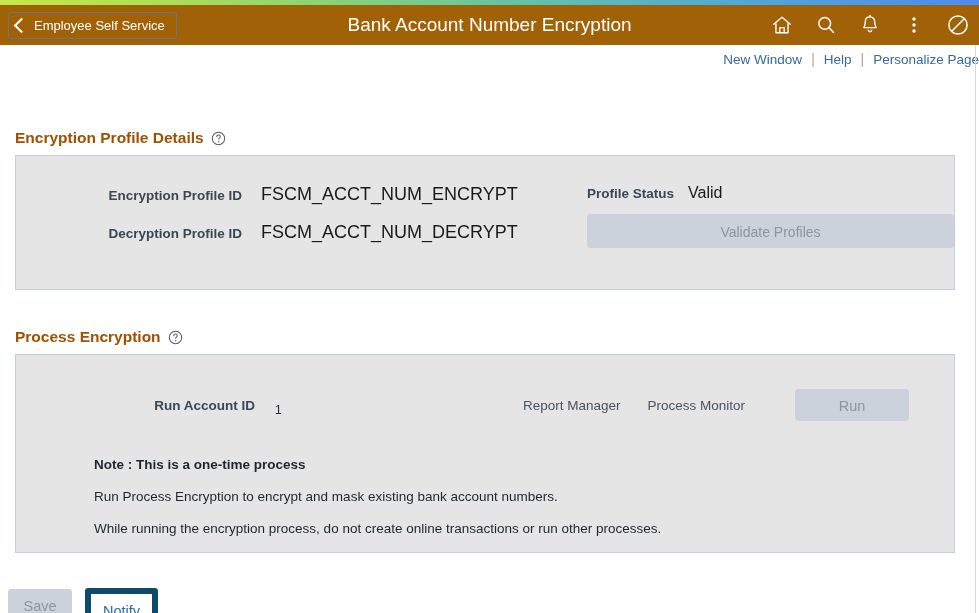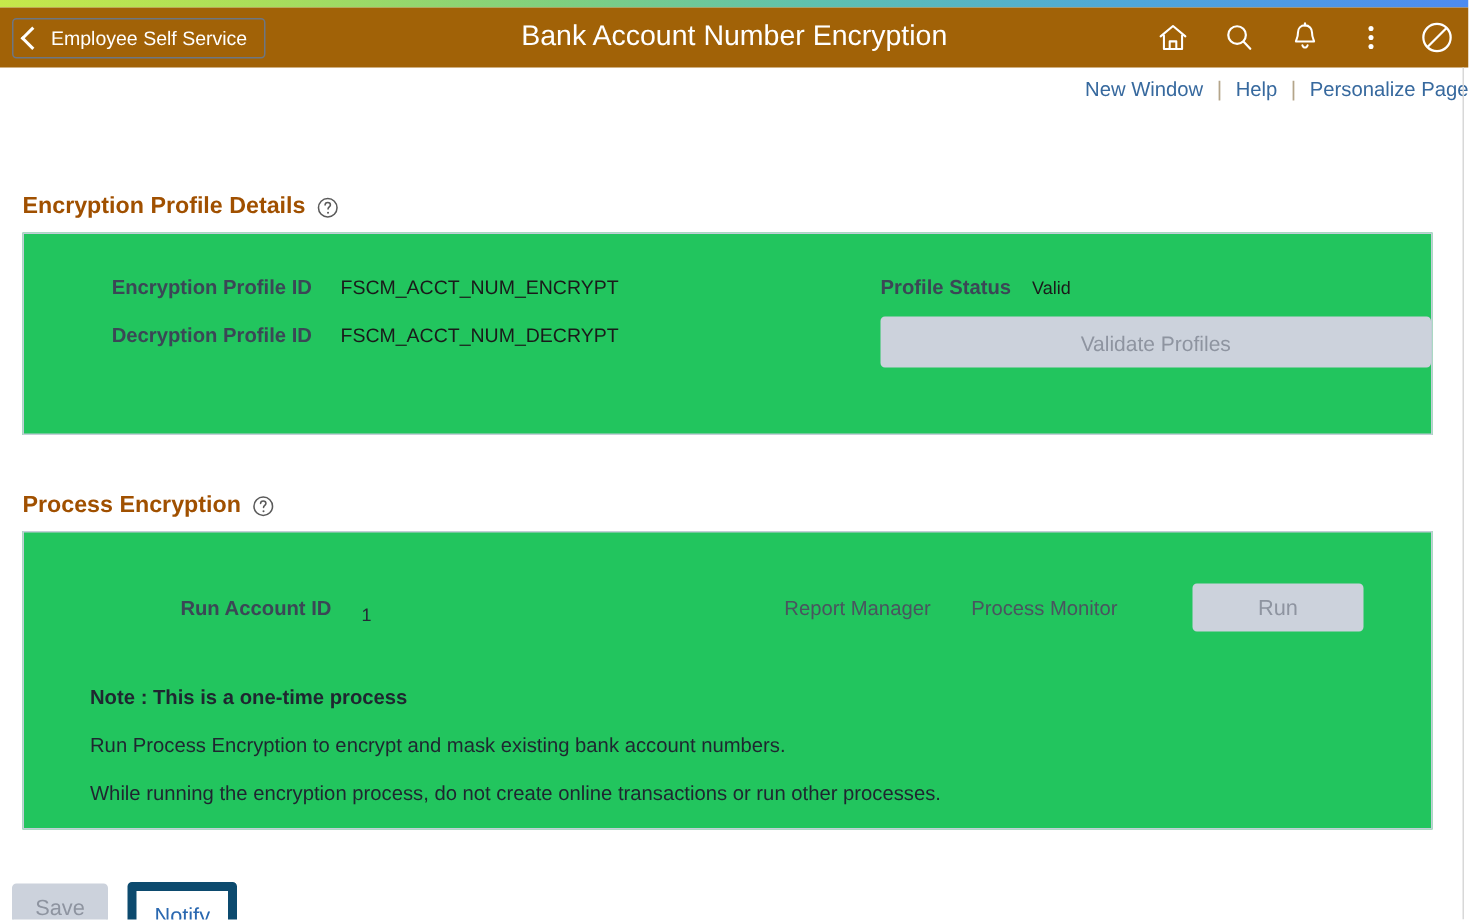--- a/index.html
+++ b/index.html
@@ -135,24 +135,25 @@
     margin-left: 7px;
     width: 15px; height: 15px;
     display: inline-flex;
     align-items: center;
     justify-content: center;
     cursor: pointer;
   }
 
   .panel {
     border: 1px solid #c3ced8;
-    background: #22c55e;
+    background: #e5e5e5;
     margin: 8px 20px 0 15px;
     box-sizing: border-box;
     position: relative;
+    padding-left: 34px;
   }
 
   
   .pd-inner {
     display: flex;
     padding: 28px 0 0 0;
   }
   .pd-left { width: 585px; }
   .pd-row {
     display: flex;
@@ -161,38 +162,38 @@
   }
   .pd-label {
     width: 192px;
     text-align: right;
     font-weight: bold;
     font-size: 13.5px;
     color: #3b4756;
     padding-right: 0;
   }
   .pd-value {
-    font-size: 13px;
+    font-size: 18px;
     color: #1a1a1a;
     padding-left: 19px;
   }
 
   .pd-right { flex: 1; }
   .status-row {
     display: flex;
     align-items: baseline;
     margin-bottom: 12px;
   }
   .status-label {
     font-weight: bold;
     font-size: 13.5px;
     color: #3b4756;
   }
   .status-value {
-    font-size: 12px;
+    font-size: 16px;
     color: #1a1a1a;
     padding-left: 14px;
   }
 
   .btn {
     font-family: "Liberation Sans", sans-serif;
     border-radius: 3px;
     box-sizing: border-box;
     cursor: pointer;
     text-align: center;

